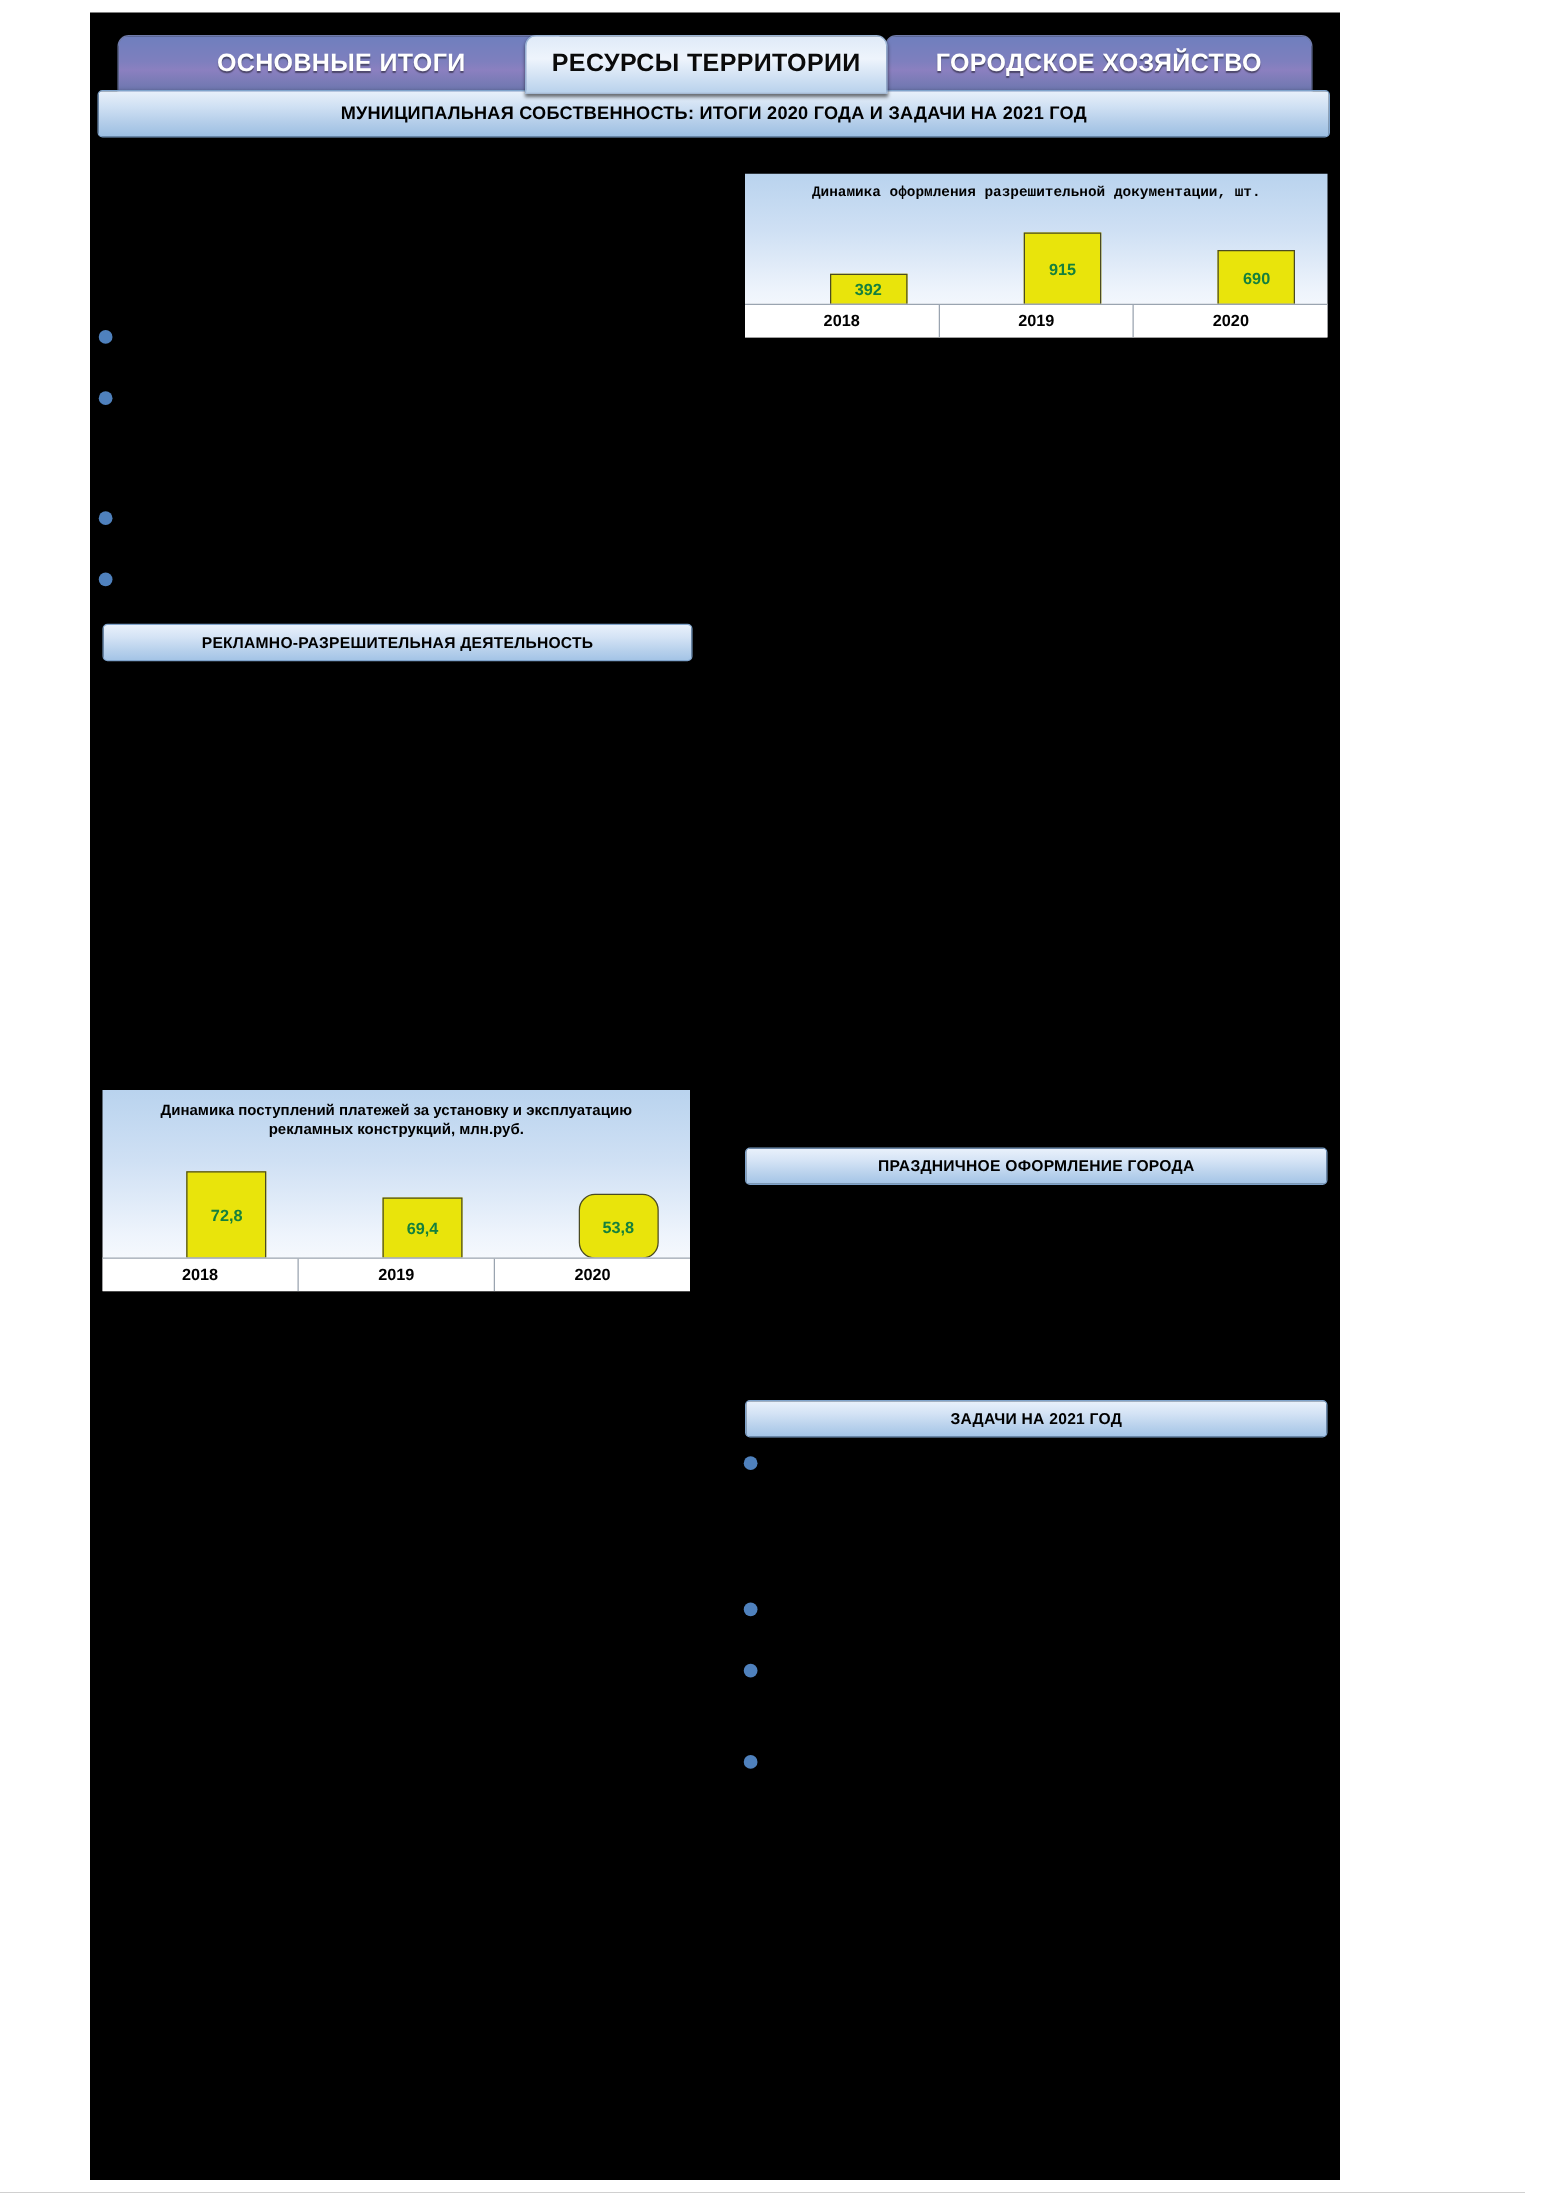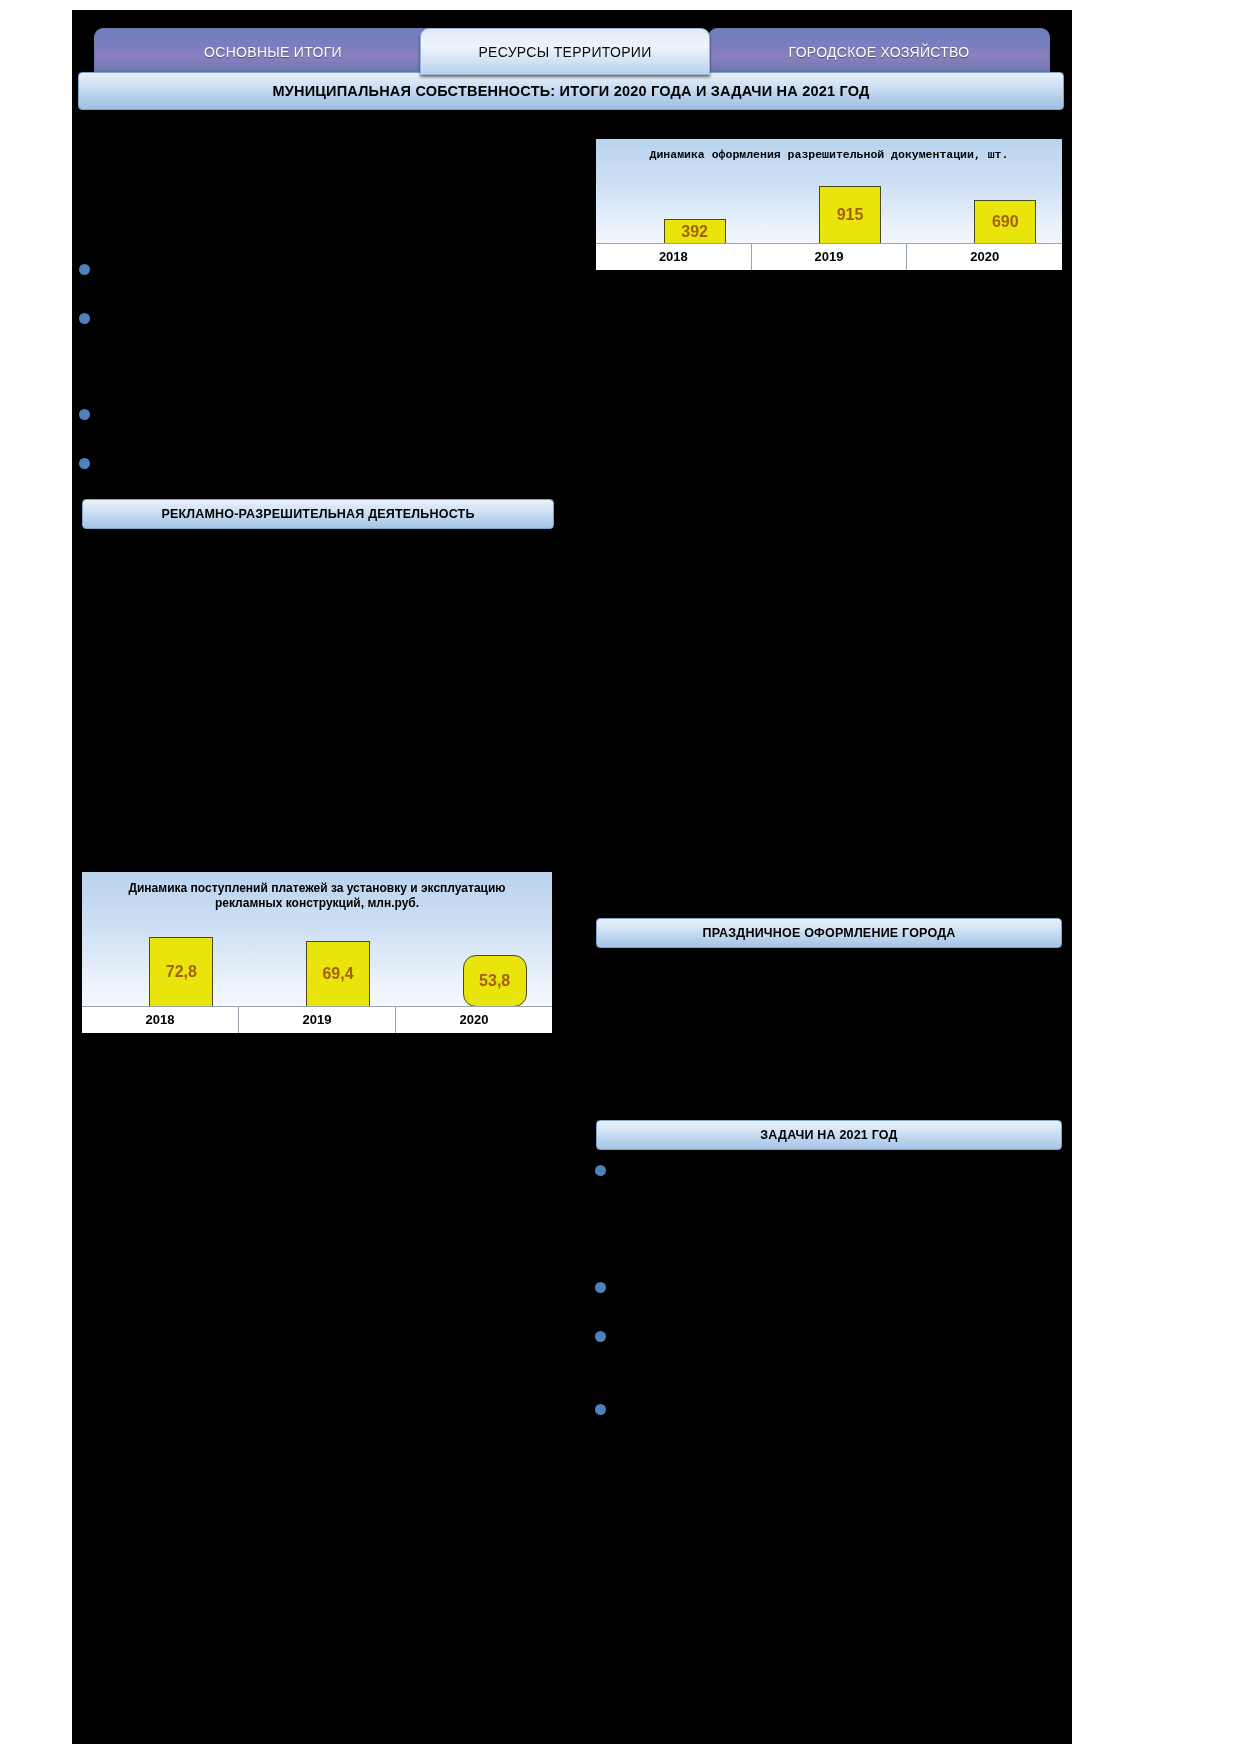--- a/index.html
+++ b/index.html
@@ -29,22 +29,22 @@
     width:1000px; height:38px;
   }
   .tab{
     position:absolute;
     top:0;
     height:47px;
     border-radius:9px 9px 0 0;
     display:flex;
     align-items:center;
     justify-content:center;
-    font-size:14px;
-    font-weight:normal;
+    font-size:20px;
+    font-weight:bold;
     letter-spacing:.3px;
     box-sizing:border-box;
     border:1px solid #6f7aa8;
     box-shadow:0 2px 3px rgba(0,0,0,.55);
   }
   .tab.inactive{
     background:linear-gradient(180deg,#6f7fbe 0%,#7e7fbe 45%,#8b80c0 60%,#6a76ad 100%);
     color:#ffffff;
     text-shadow:0 1px 1px rgba(0,0,0,.45);
   }
@@ -143,23 +143,23 @@
     justify-content:center;
     align-items:flex-end;
   }
   .bar{
     background:#e9e40b;
     border:1.5px solid #4a4a22;
     box-sizing:border-box;
     display:flex;
     align-items:center;
     justify-content:center;
-    font-size:16px;
-    font-weight:bold;
-    color:#a16207;
+    font-size:13px;
+    font-weight:bold;
+    color:#15803d;
     margin-left:42px;
   }
   #chart-permits .bar{ width:62px; }
   #chart-adrev   .bar{ width:64px; }
   .xband{
     position:absolute;
     left:0;right:0;bottom:0;
     height:26px;
     background:#ffffff;
     border-top:1px solid #9aa4b0;
@@ -241,21 +241,21 @@
     <div class="chart-title">Динамика поступлений платежей за установку и эксплуатацию рекламных конструкций, млн.руб.</div>
     <div class="plot">
       <div class="cat">
         <div class="barwrap" style="height:97px;">
           <div class="bar" style="height:70px;">72,8</div>
         </div>
         <div style="height:26px;"></div>
       </div>
       <div class="cat">
         <div class="barwrap" style="height:97px;">
-          <div class="bar" style="height:66px;">69,4</div>
+          <div class="bar" style="height:49px;">69,4</div>
         </div>
         <div style="height:26px;"></div>
       </div>
       <div class="cat">
         <div class="barwrap" style="height:97px;">
           <div class="bar" style="height:52px;border-radius:13px;">53,8</div>
         </div>
         <div style="height:26px;"></div>
       </div>
       <div class="xband">

